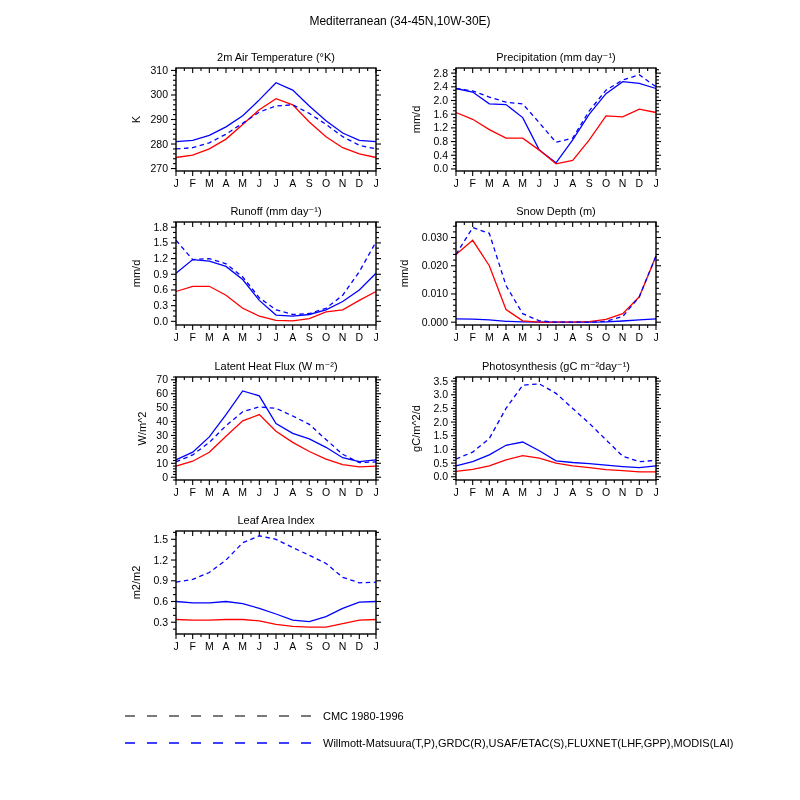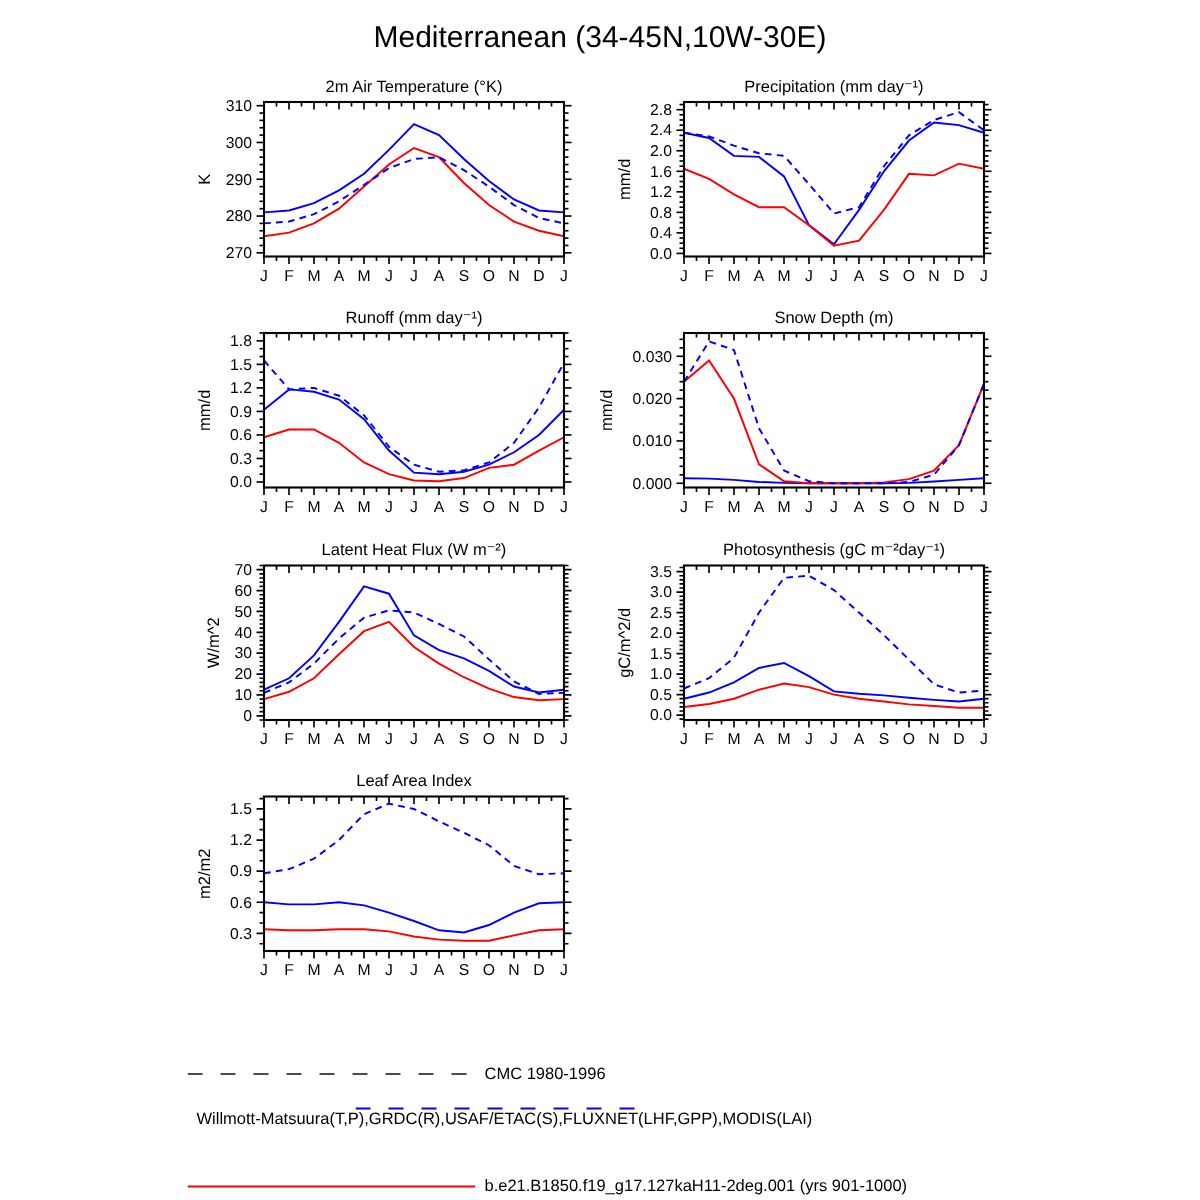--- a/index.html
+++ b/index.html
@@ -11,21 +11,21 @@
     font-family: "Liberation Sans", "DejaVu Sans", sans-serif;
     overflow: hidden;
   }
   .main-title {
     position: absolute;
     top: 14px;
     left: 0;
     width: 800px;
     margin: 0;
     text-align: center;
-    font-size: 20px;
+    font-size: 12px;
     font-weight: 400;
     color: #000000;
   }
   .chart-box { position: absolute; }
   .legend-block { position: absolute; left: 0; top: 16px; width: 800px; height: 110px; }
   .legend-row {
     position: absolute;
     left: 125px;
     height: 18px;
     display: flex;
@@ -948,26 +948,20 @@
         <text x="30" y="69.5" text-anchor="middle" font-size="11px" transform="rotate(-90 30 69.5)">m2/m2</text>
       </svg>
     </div>
   <div id="legend" class="legend-block">
       <div class="legend-row" style="top: 691px;">
         <svg width="192" height="10">
           <line x1="0" y1="5" x2="192" y2="5" stroke="#4d4d4d" stroke-width="1.3" stroke-dasharray="10 12"></line>
         </svg>
         <span class="legend-label">CMC 1980-1996</span>
       </div>
-      <div class="legend-row" style="top: 718px; flex-direction: column;">
+      <div class="legend-row" style="top: 718px;">
         <svg width="192" height="10">
           <line x1="0" y1="5" x2="192" y2="5" stroke="#0000ff" stroke-width="1.3" stroke-dasharray="10 12"></line>
         </svg>
         <span class="legend-label">Willmott-Matsuura(T,P),GRDC(R),USAF/ETAC(S),FLUXNET(LHF,GPP),MODIS(LAI)</span>
       </div>
-      <div class="legend-row" style="top: 766px;">
-        <svg width="192" height="10">
-          <line x1="0" y1="5" x2="192" y2="5" stroke="#ff0000" stroke-width="1.3"></line>
-        </svg>
-        <span class="legend-label">b.e21.B1850.f19_g17.127kaH11-2deg.001 (yrs 901-1000)</span>
-      </div>
     </div>
 </div>
 
 </body></html>

